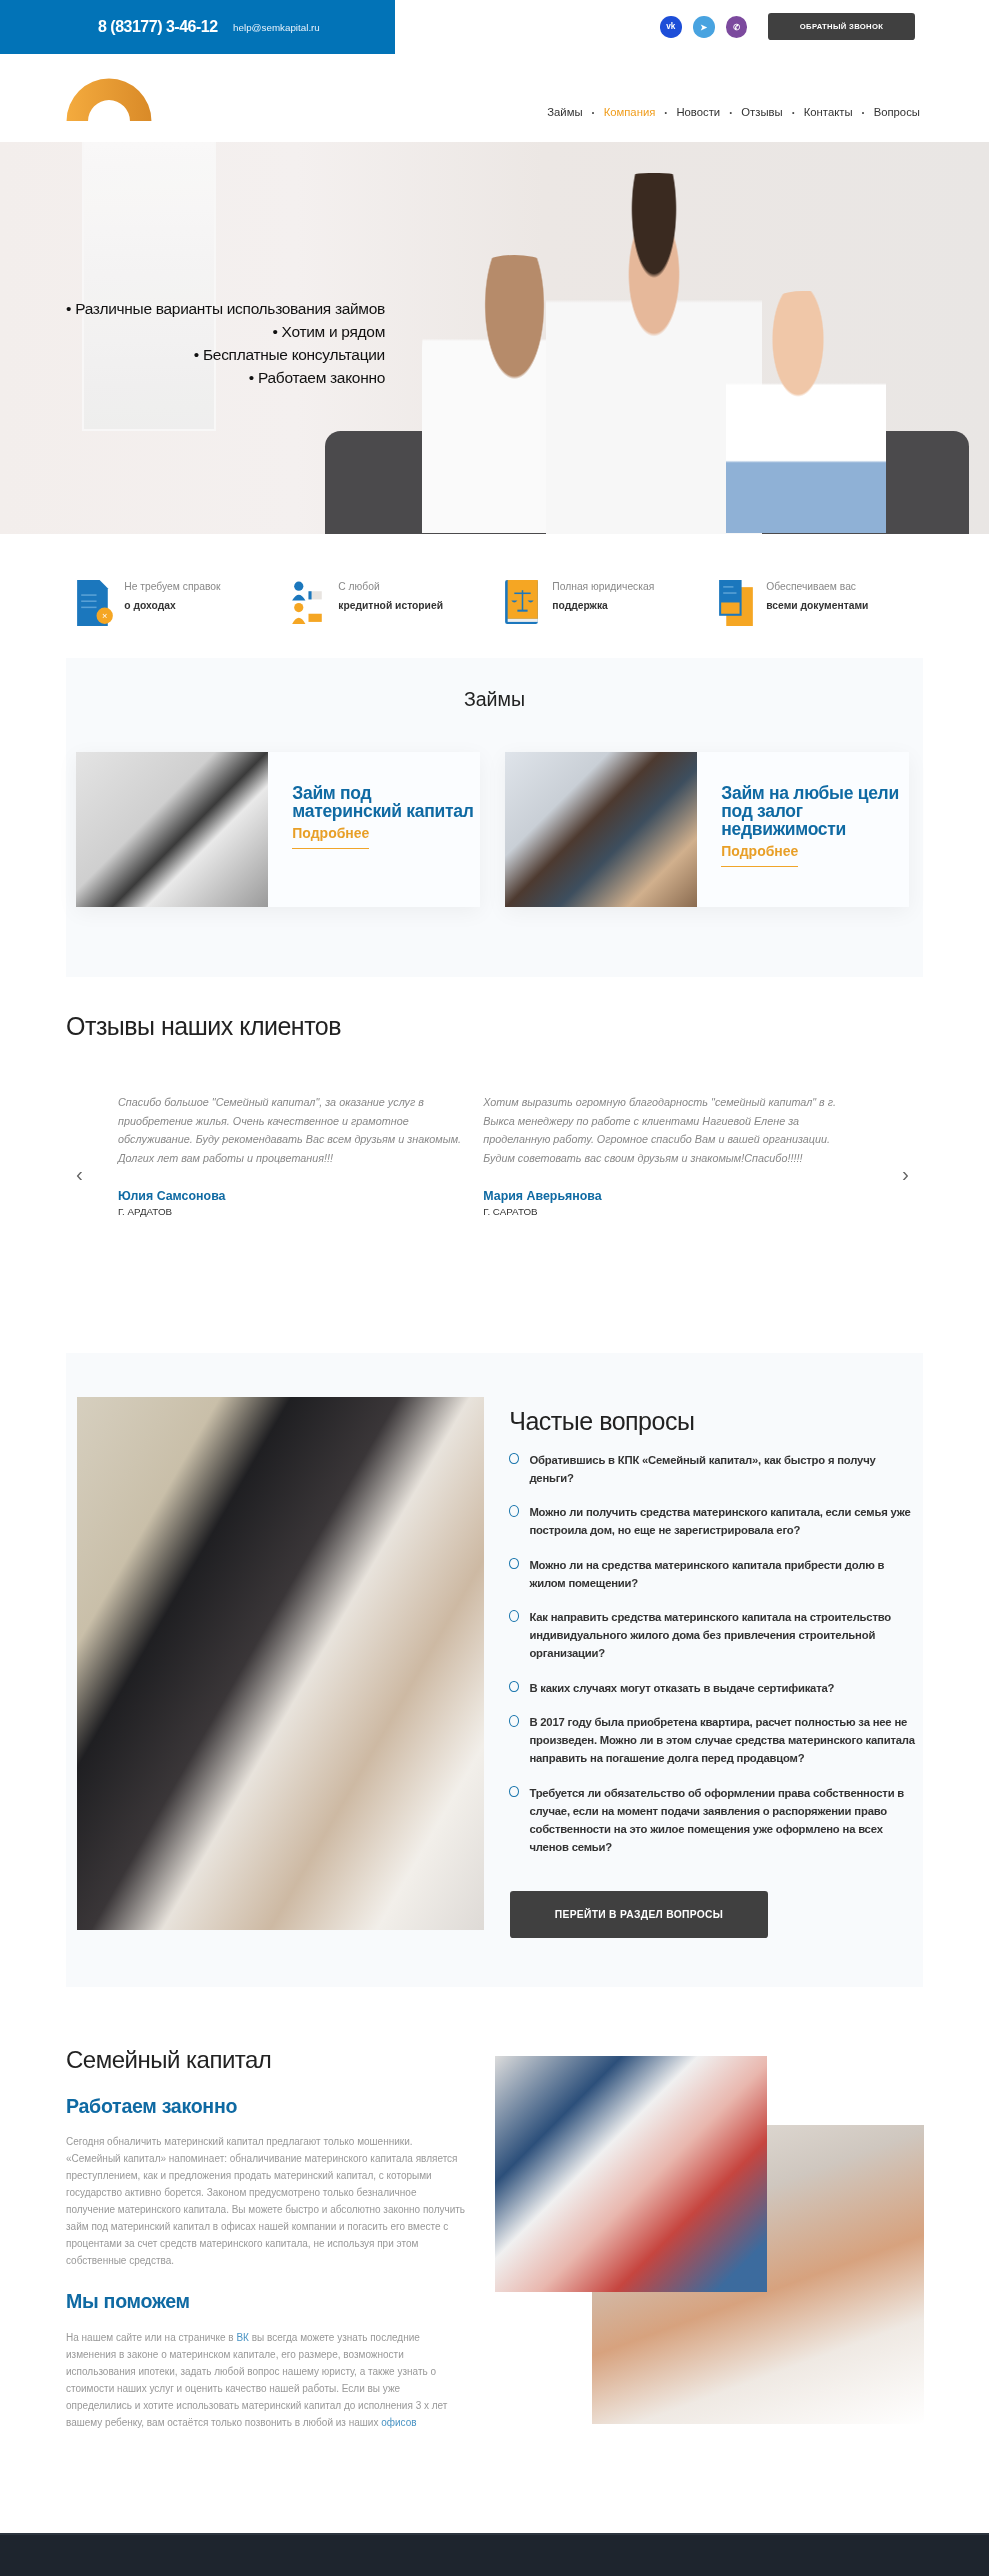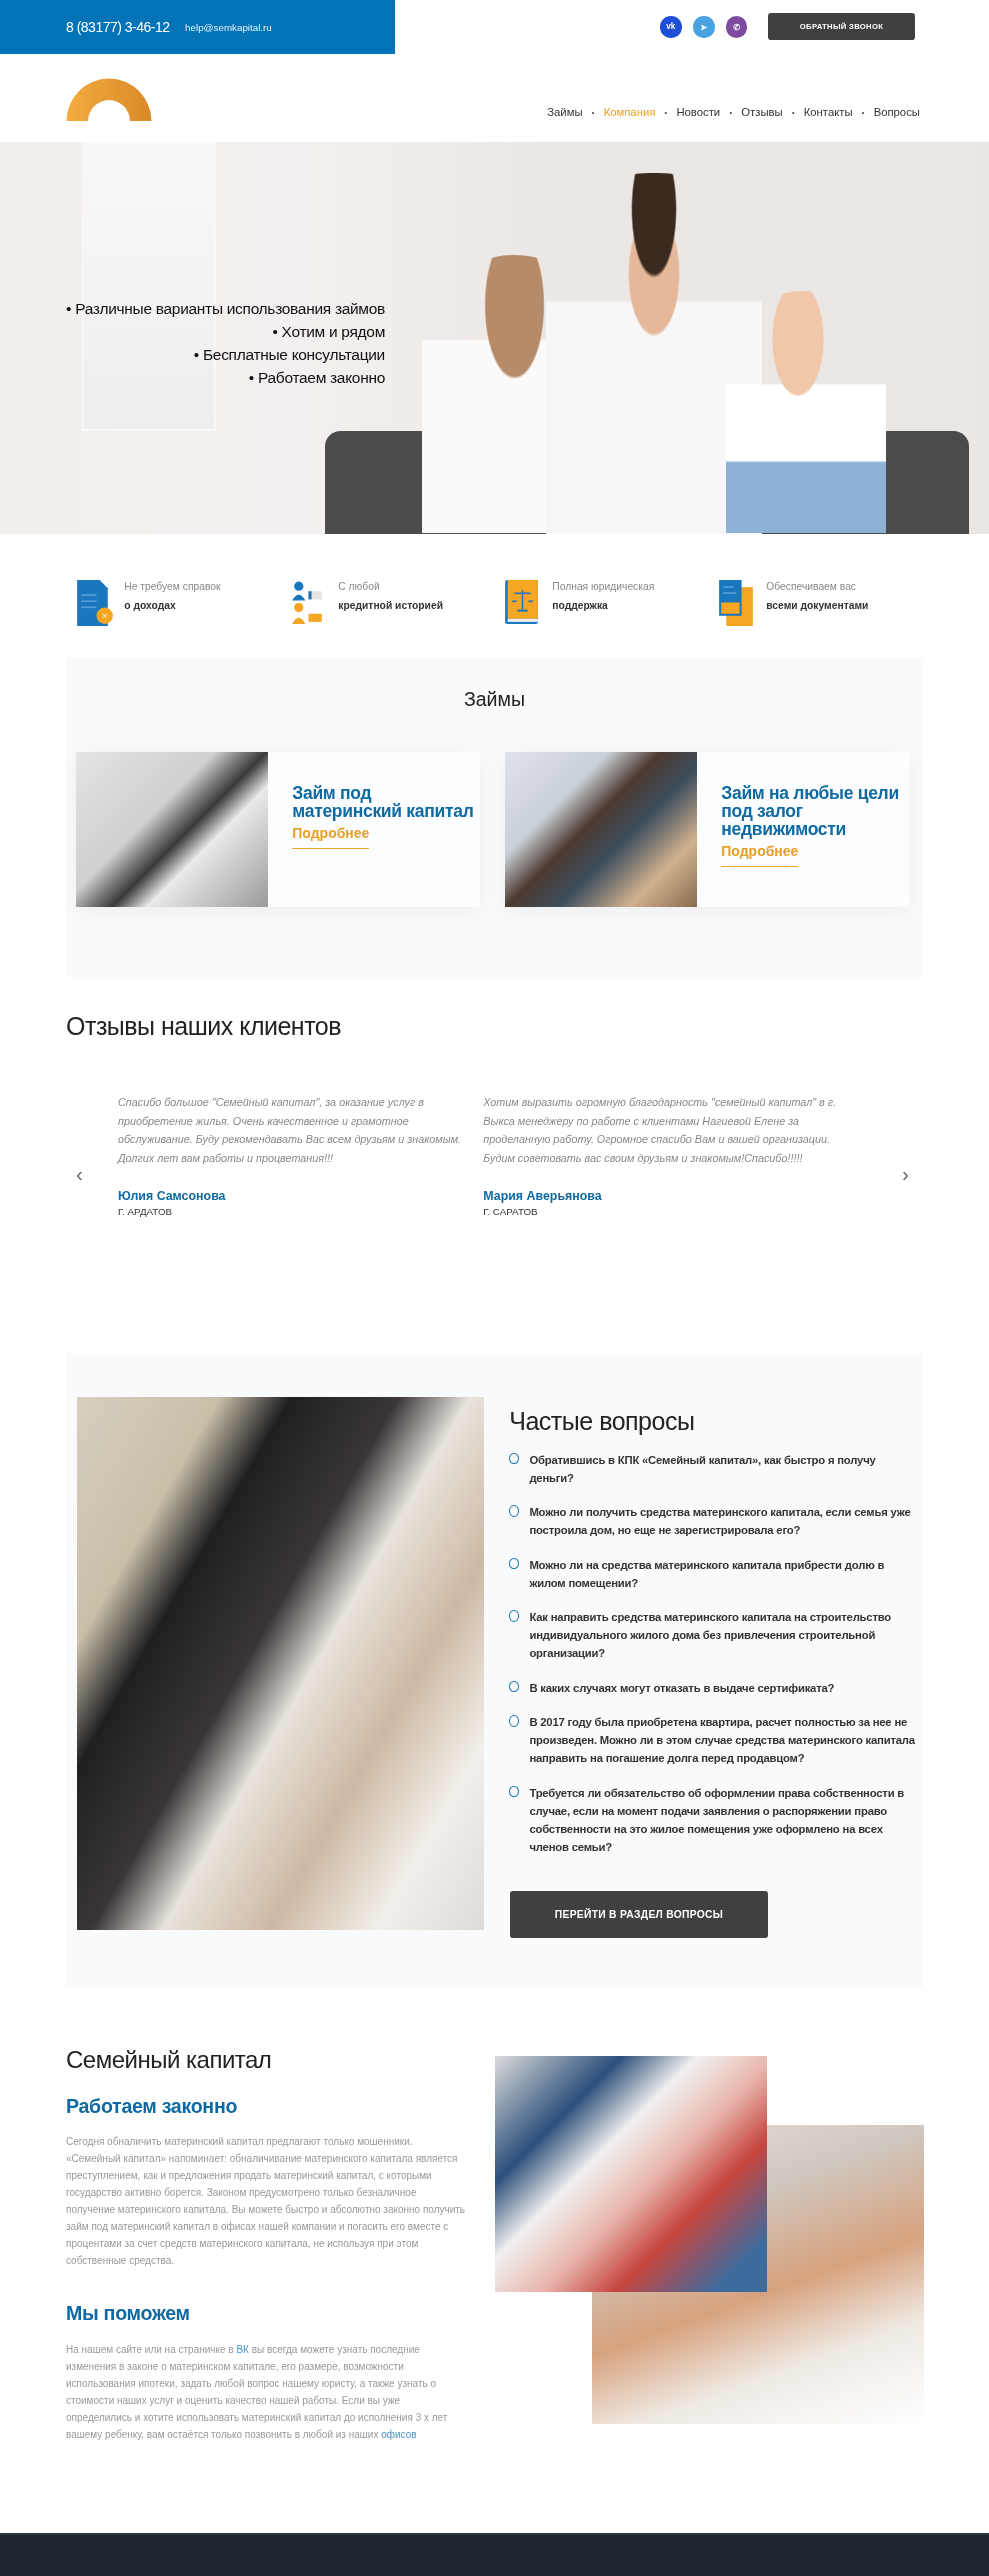--- a/index.html
+++ b/index.html
@@ -2,21 +2,21 @@
 <html style="font-size:8.2px"><head>
 <meta charset="utf-8">
 <style>
   * { box-sizing: border-box; margin: 0; padding: 0; }
   body { width: 989px; background: #fff; font-family: "Liberation Sans", sans-serif; color: #222; }
   a { text-decoration: none; color: inherit; }
 
   
   .topbar { height: 54px; position: relative; }
   .topbar-left { position: absolute; left: 0; top: 0; width: 395px; height: 54px; background: #0273b7; display: flex; align-items: center; padding-left: 66px; gap: 15.5px; }
-  .topbar-phone { color: #fff; font-size: 14px; font-weight: normal; letter-spacing: -0.5px; }
+  .topbar-phone { color: #fff; font-size: 16px; font-weight: bold; letter-spacing: -0.5px; margin-left: 32px; }
   .topbar-email { color: #e8f2fb; font-size: 9.8px; }
   .topbar-right { position: absolute; right: 74px; top: 13.4px; display: flex; align-items: center; gap: 11.3px; }
   .social { width: 21.6px; height: 21.6px; border-radius: 50%; display: flex; align-items: center; justify-content: center; color: #fff; font-size: 8.2px; font-weight: bold; }
   .social.vk { background: #1d4ed8; }
   .social.tg { background: #48a3e0; }
   .social.vb { background: #7c4a9e; }
   .btn-orange { background: #404040; color: #fff; font-weight: bold; text-transform: uppercase; border: none; border-radius: 3.1px; font-family: "Liberation Sans", sans-serif; cursor: pointer; letter-spacing: 0.3px; }
   .topbar-cta { width: 147px; height: 27px; font-size: 7.7px; margin-left: 9.3px; }
 
   
@@ -79,21 +79,21 @@
   .faq-circle { width: 9.8px; height: 11.3px; border: 1px solid #1b76ad; border-radius: 50%; flex-shrink: 0; margin-top: 2.1px; }
   .faq-q { font-size: 11.3px; font-weight: bold; color: #333; line-height: 18px; letter-spacing: -0.2px; }
   .faq-btn { position: absolute; left: 444px; top: 538px; width: 258px; height: 47px; font-size: 10.3px; }
 
   
   .about { position: relative; height: 546px; padding: 59px 66px 0; }
   .about-title { font-size: 24px; color: #222; font-weight: normal; letter-spacing: -0.5px; }
   .about-sub { color: #0f6aa3; font-size: 19.6px; font-weight: bold; margin-top: 20.6px; letter-spacing: -0.3px; }
   .about-text { width: 402px; color: #999; font-size: 10px; line-height: 17px; font-weight: 300; margin-top: 15.5px; }
   .about-text .link { color: #4a94c4; }
-  .about-sub2 { margin-top: 33px; }
+  .about-sub2 { margin-top: 21px; }
   .about-img1 { position: absolute; left: 495px; top: 69px; width: 272px; height: 236px; background: linear-gradient(135deg, #dcdcdc 0%, #2c4f7a 25%, #f0f0f0 40%, #e9b7ae 55%, #c6453f 70%, #3c6b9e 90%); }
   .about-img2 { position: absolute; left: 592px; top: 138px; width: 332px; height: 299px; background: linear-gradient(160deg, #e8e4de 0%, #cfc7bf 30%, #d7a27e 55%, #efe9e3 75%, #ffffff 100%); z-index: -1; }
 
   
   .cta { background: #1e252e; height: 155px; position: relative; border-top: 2.1px solid #2d353f; }
 </style>
 </head>
 <body>
 
 <div class="topbar">

